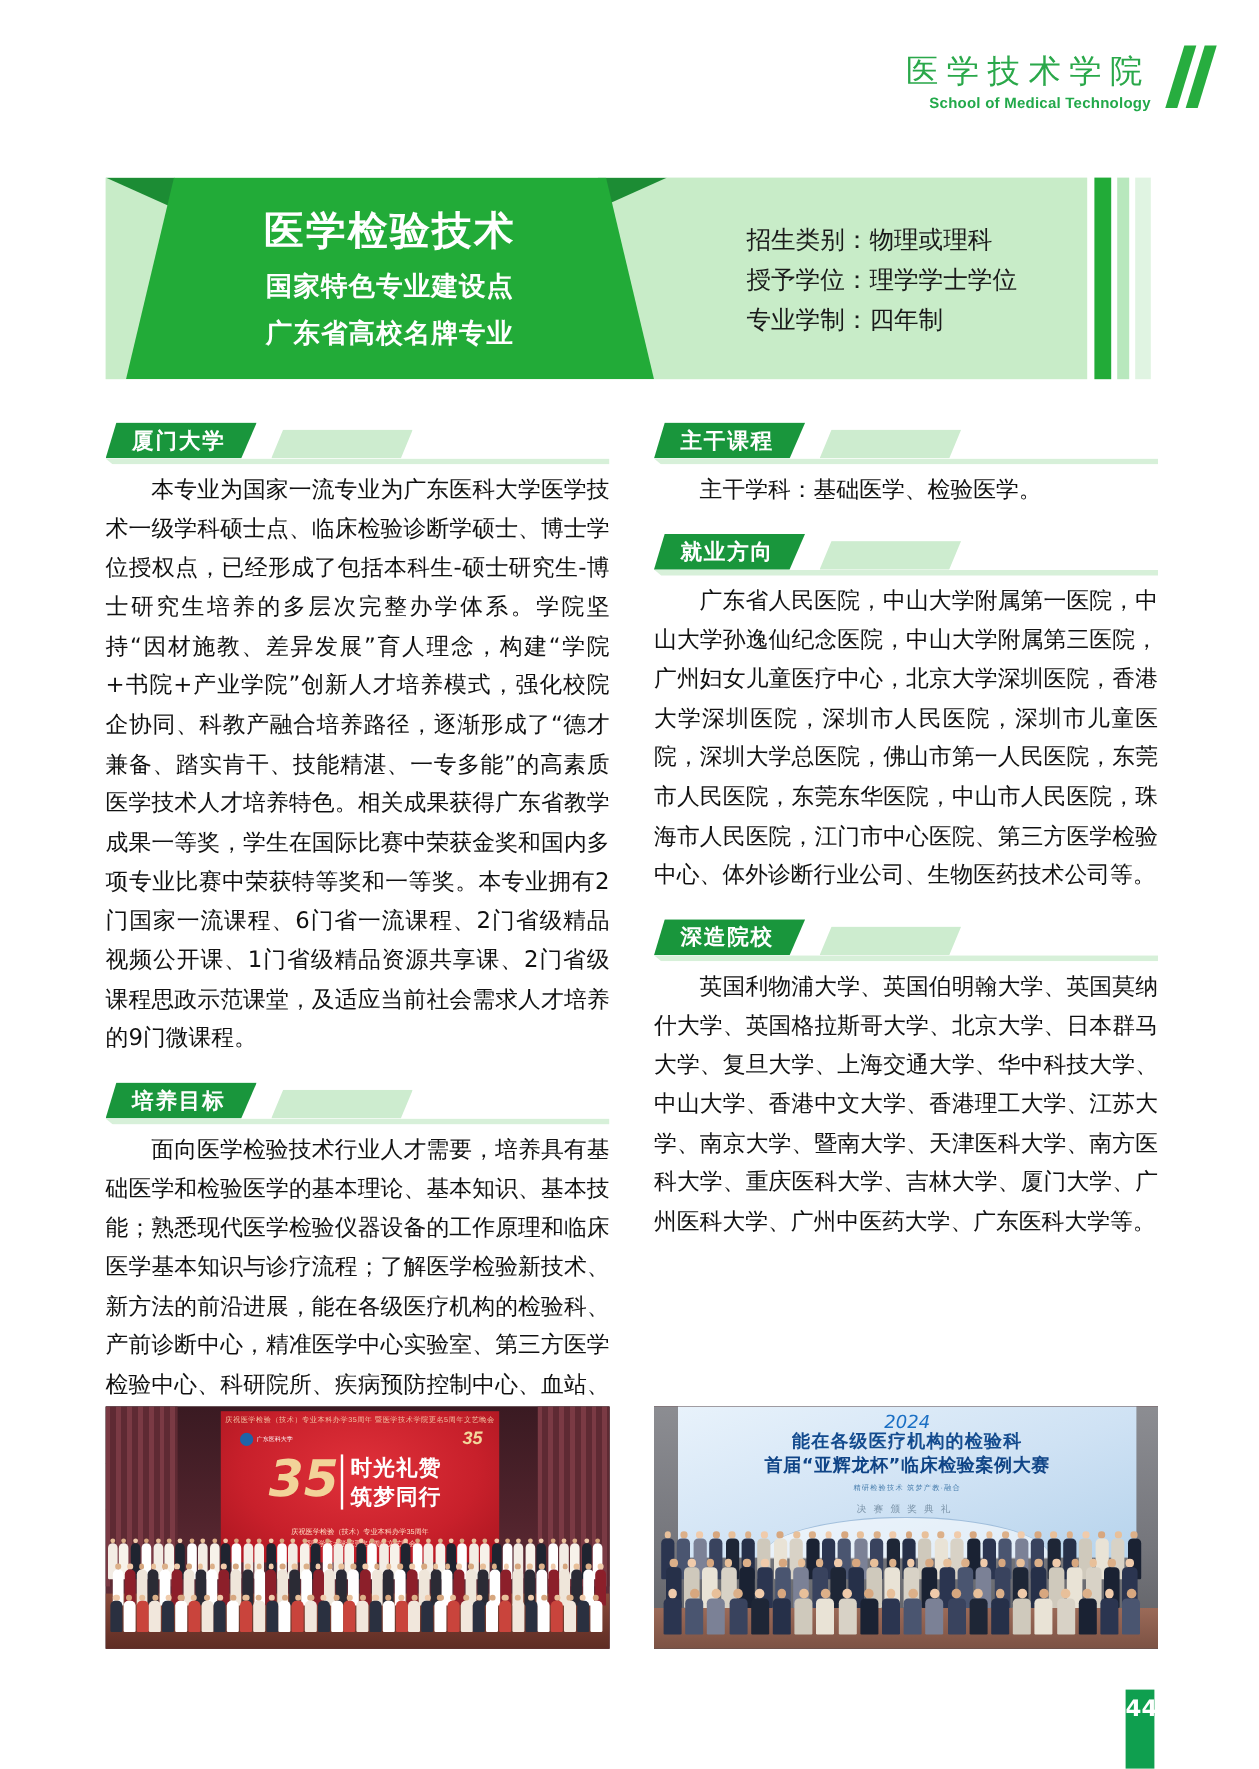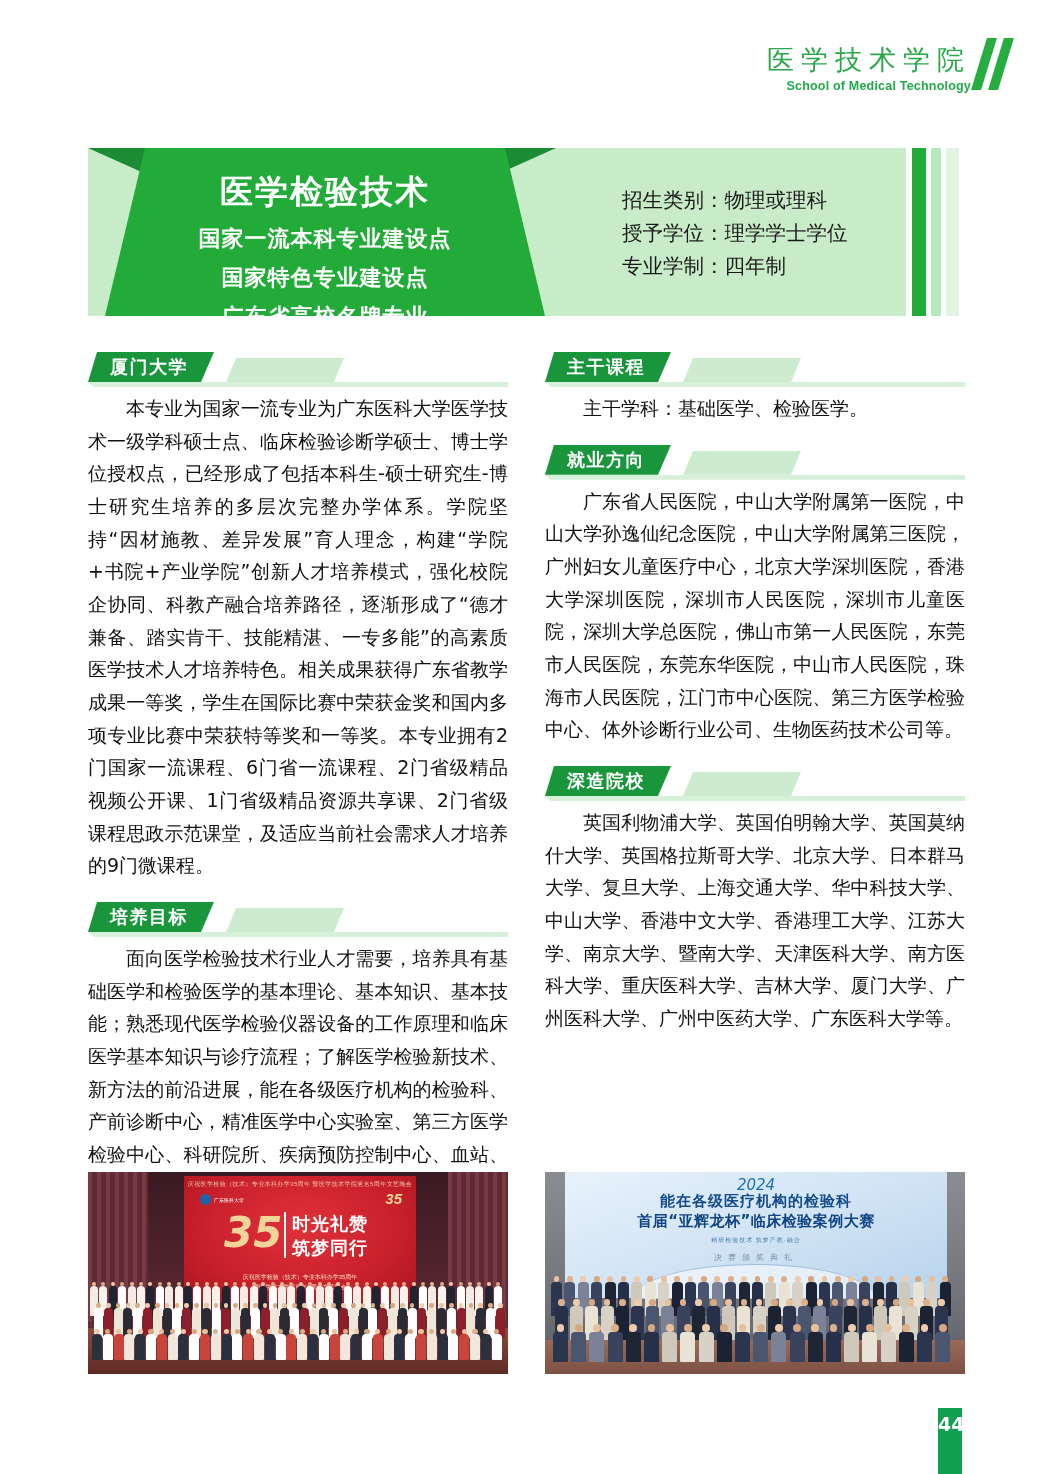--- a/index.html
+++ b/index.html
@@ -9,21 +9,21 @@
     font-family:"Liberation Sans","DejaVu Sans",sans-serif;
     position:relative;
     overflow:hidden;
     -webkit-font-smoothing:antialiased;
   }
 
   
   .logo-wrap{
     position:absolute;
     right:32px; top:38px;
-    display:flex; align-items:flex-end; gap:4px;
+    display:flex; align-items:flex-end; gap:16px;
   }
   .logo-text{ text-align:right; line-height:1; }
   .logo-cn{
     font-size:27px; letter-spacing:7px;
     color:#2aa84a; font-weight:400;
     font-family:"DejaVu Sans",sans-serif;
     white-space:nowrap;
   }
   .logo-en{
     font-size:12.5px; font-weight:bold;
@@ -226,21 +226,20 @@
 <div class="banner">
   <div class="banner-lightband"></div>
   <div class="stripe s1"></div>
   <div class="stripe s2"></div>
   <div class="stripe s3"></div>
   <div class="fold-l"></div>
   <div class="fold-r"></div>
 
   <div class="trapz">
     <div class="maj">医学检验技术</div>
-    <div class="sub">国家一流本科专业建设点</div>
     <div class="sub">国家特色专业建设点</div>
     <div class="sub">广东省高校名牌专业</div>
   </div>
 
   <div class="banner-info">
     <div>招生类别：物理或理科</div>
     <div>授予学位：理学学士学位</div>
     <div>专业学制：四年制</div>
   </div>
 </div>

